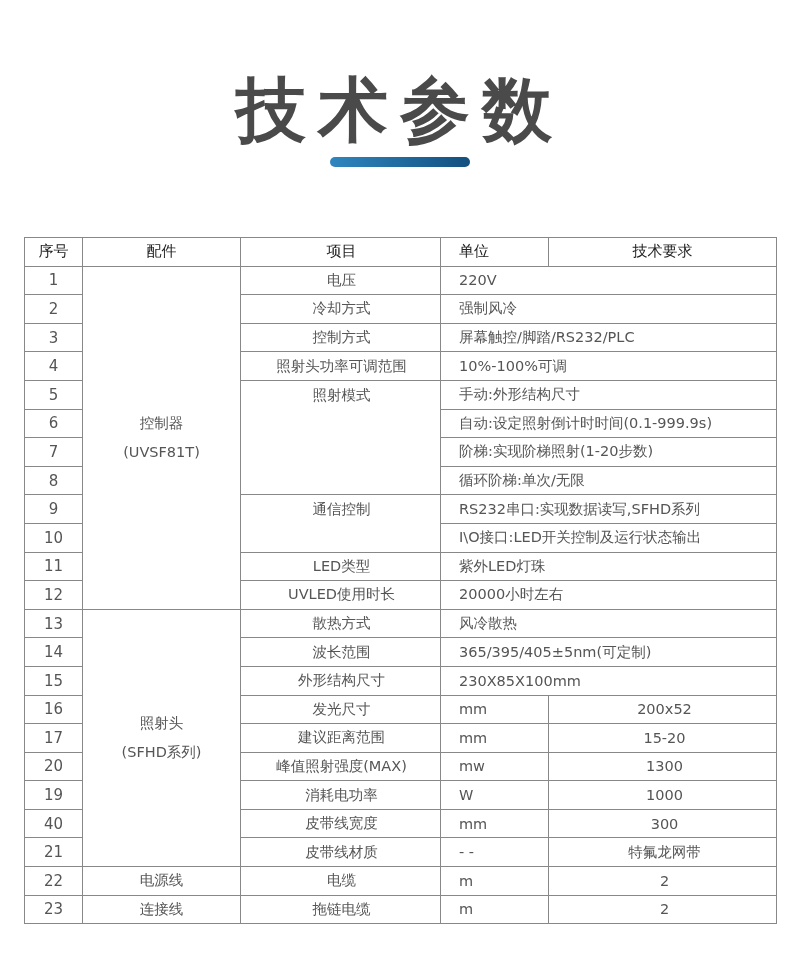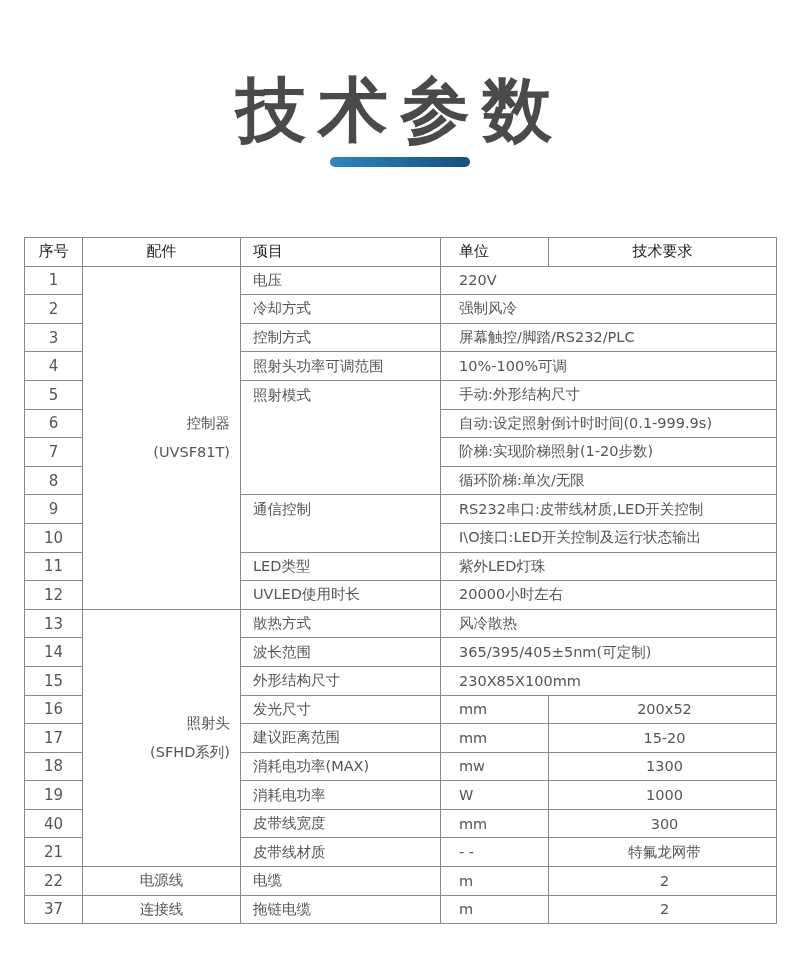--- a/index.html
+++ b/index.html
@@ -11,23 +11,23 @@
     .title-bar { position: absolute; left: 330px; top: 157px; width: 140px; height: 10px;
                  border-radius: 5px; background: linear-gradient(90deg, #2f86bf, #12507f); }
     table.spec { position: absolute; left: 24px; top: 237px; width: 752px;
                  border-collapse: collapse; table-layout: fixed; font-size: 14.5px; }
     table.spec td, table.spec th { border: 1.5px solid #888; height: 27.6px; padding: 0 10px;
                  color: #555; font-weight: normal; white-space: nowrap; overflow: hidden; }
     table.spec th { color: #222; font-size: 15px; }
     .c { text-align: center; }
     .l { text-align: left; }
     .num { text-align: center; color: #222; font-size: 15px; }
-    .grp { text-align: right; vertical-align: middle; line-height: 29px; }
+    .grp { text-align: center; vertical-align: middle; line-height: 29px; }
     .top { vertical-align: top; padding-top: 5px !important; font-family: Liberation Serif, serif; }
-    .item { padding-left: 12px !important; }
+    .item { padding-left: 12px !important; text-align: center; }
     .val { padding-left: 18px !important; }
     .val2 { padding-left: 14px !important; text-align: center; }
   </style>
 </head>
 <body>
 
 <div class="title">技术参数</div>
 <div class="title-bar"></div>
 
 <table class="spec">
@@ -92,21 +92,21 @@
   </tr>
 
   <tr>
     <td class="num">8</td>
     <td class="l val" colspan="2">循环阶梯:单次/无限</td>
   </tr>
 
   <tr>
     <td class="num">9</td>
     <td class="l item top" rowspan="2">通信控制</td>
-    <td class="l val" colspan="2">RS232串口:皮带线材质,LED开关控制</td>
+    <td class="l val" colspan="2">RS232串口:实现数据读写,SFHD系列</td>
   </tr>
 
   <tr>
     <td class="num">10</td>
     <td class="l val" colspan="2">I\O接口:LED开关控制及运行状态输出</td>
   </tr>
 
   <tr>
     <td class="num">11</td>
     <td class="l item">LED类型</td>
@@ -149,22 +149,22 @@
   </tr>
 
   <tr>
     <td class="num">17</td>
     <td class="l item">建议距离范围</td>
     <td class="l val">mm</td>
     <td class="l val2">15-20</td>
   </tr>
 
   <tr>
-    <td class="num">18</td>
-    <td class="l item">消耗电功率(MAX)</td>
+    <td class="num">20</td>
+    <td class="l item">峰值照射强度(MAX)</td>
     <td class="l val">mw</td>
     <td class="l val2">1300</td>
   </tr>
 
   <tr>
     <td class="num">19</td>
     <td class="l item">消耗电功率</td>
     <td class="l val">W</td>
     <td class="l val2">1000</td>
   </tr>
@@ -185,20 +185,20 @@
 
   <tr>
     <td class="num">22</td>
     <td class="c">电源线</td>
     <td class="l item">电缆</td>
     <td class="l val">m</td>
     <td class="l val2">2</td>
   </tr>
 
   <tr>
-    <td class="num">37</td>
+    <td class="num">23</td>
     <td class="c">连接线</td>
     <td class="l item">拖链电缆</td>
     <td class="l val">m</td>
     <td class="l val2">2</td>
   </tr>
 </tbody>
   </table>
 
 </body></html>

